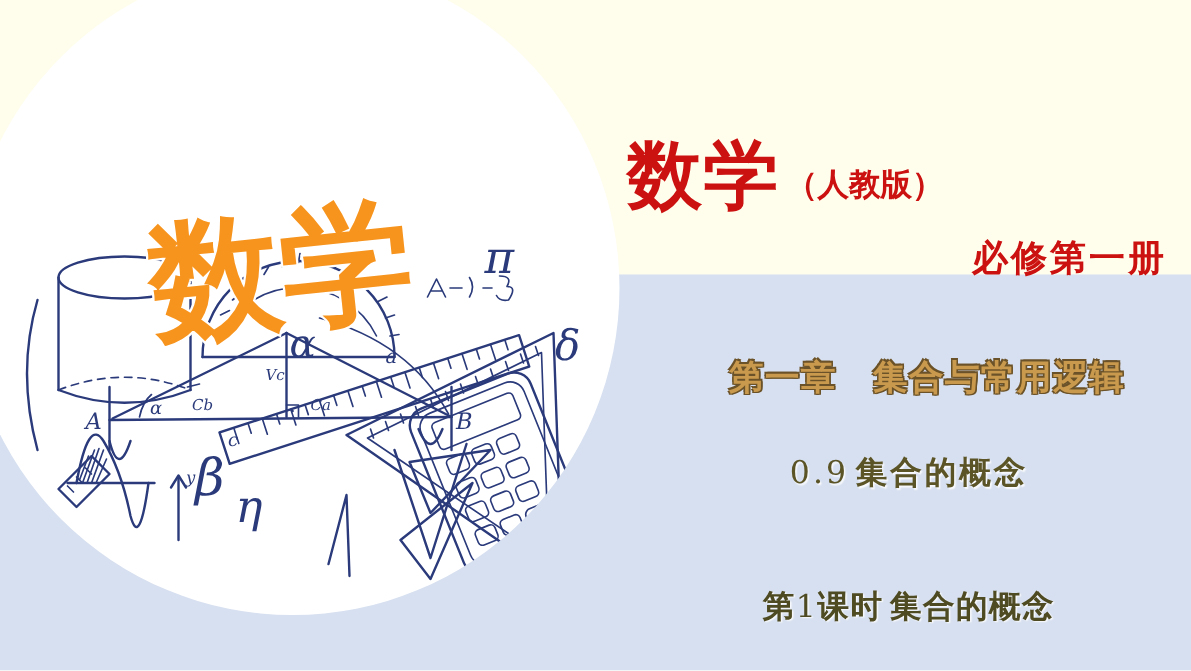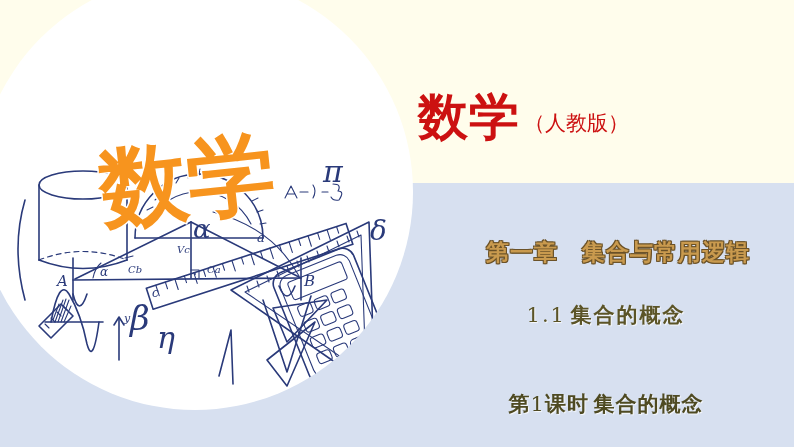--- a/index.html
+++ b/index.html
@@ -53,21 +53,21 @@
     font-weight: bold;
     font-size: 50px;
     line-height: 1;
     color: #cc1111;
     letter-spacing: 1px;
     vertical-align: baseline;
   }
   .title-sub {
     display: inline-block;
     font-family: "DejaVu Sans", "Liberation Sans", sans-serif;
-    font-weight: normal;
+    font-weight: bold;
     font-size: 21px;
     line-height: 1;
     color: #cc1111;
     vertical-align: baseline;
     margin-left: 4px;
     position: relative;
     top: -4px;
   }
   .edition-row {
     position: absolute;
@@ -356,27 +356,30 @@
         <text class="orange-ch" x="108" y="250" font-size="88" transform="rotate(-6 108 250)">数学</text>
 
       </g>
     </svg>
   </div>
 
   <div class="title-row">
     <span class="title-main">数学</span><span class="title-sub">（人教版）</span>
   </div>
 
+  <div class="edition-row">
+    <span class="edition-text">必修第一册</span>
+  </div>
 
   <div class="chapter-row">
     <div class="chapter-text">第一章　集合与常用逻辑</div>
   </div>
 
   <div class="lesson-row">
-    <span class="lesson-text lesson-num">1.1</span>
+    <span class="lesson-text lesson-num">0.9</span>
     <span class="lesson-text">集合的概念</span>
   </div>
 
   <div class="period-row">
     <span class="period-text">第</span><span class="period-text period-num">1</span><span class="period-text">课时</span>
     <span class="period-text">集合的概念</span>
   </div>
 
 </div>
 

